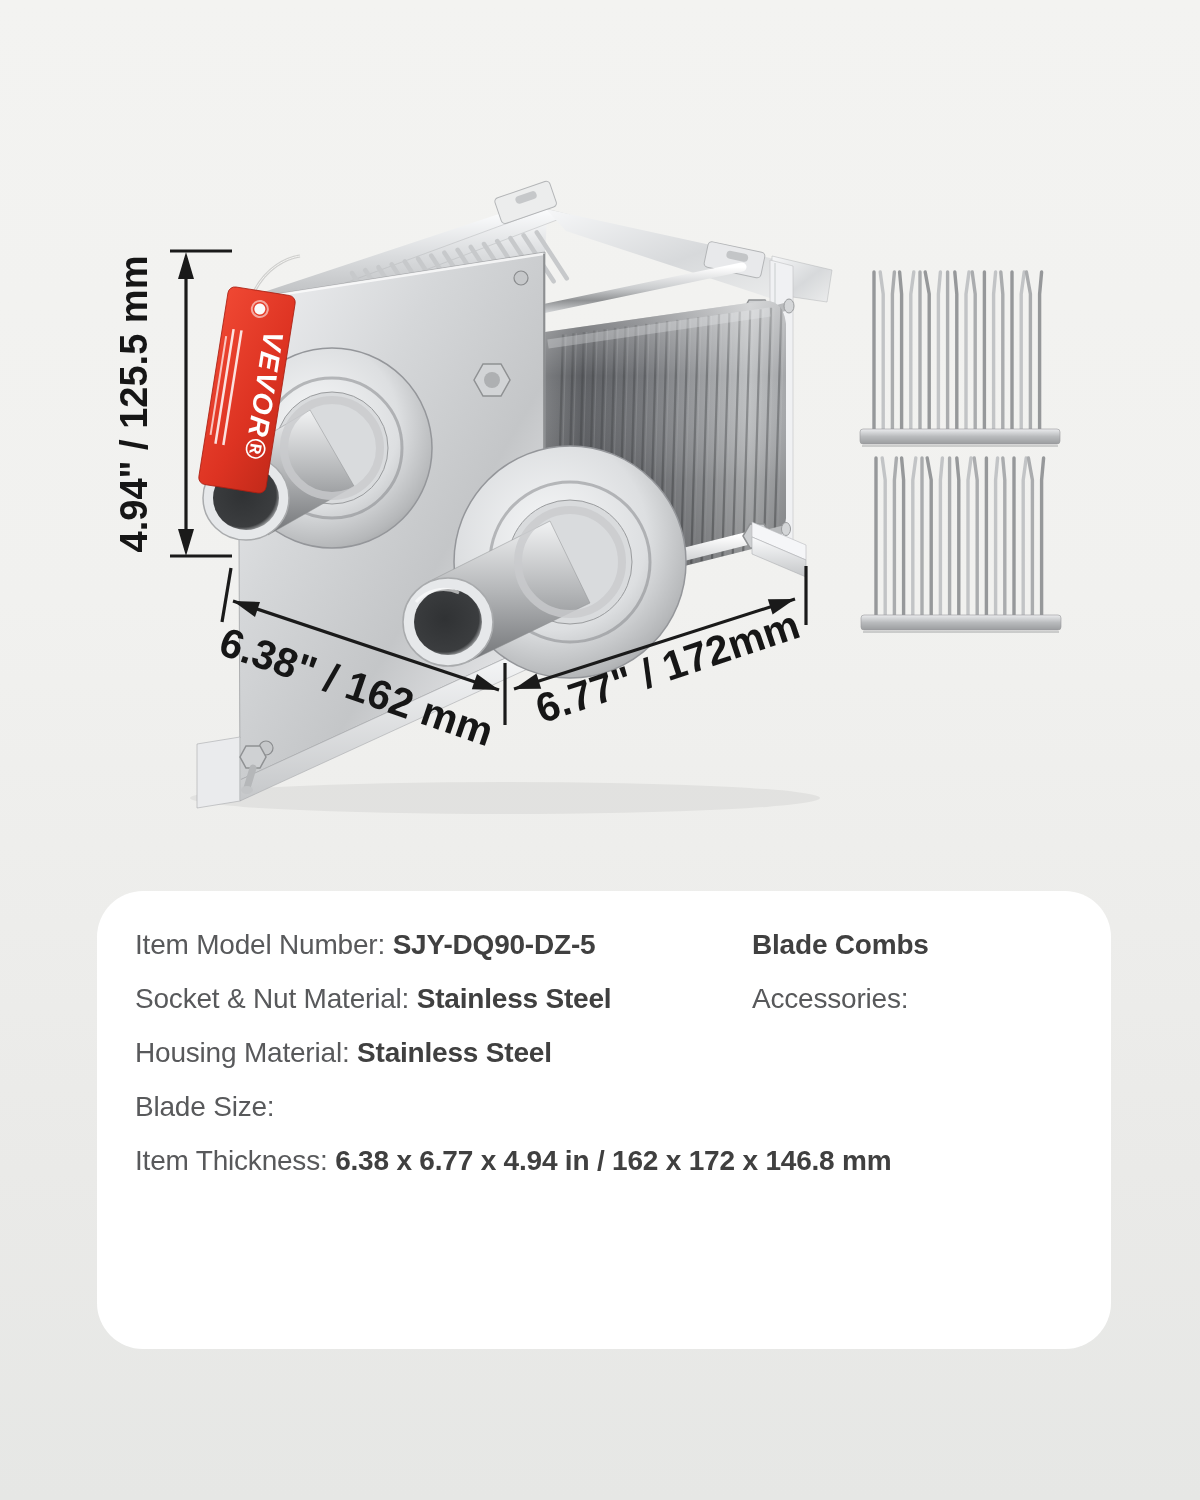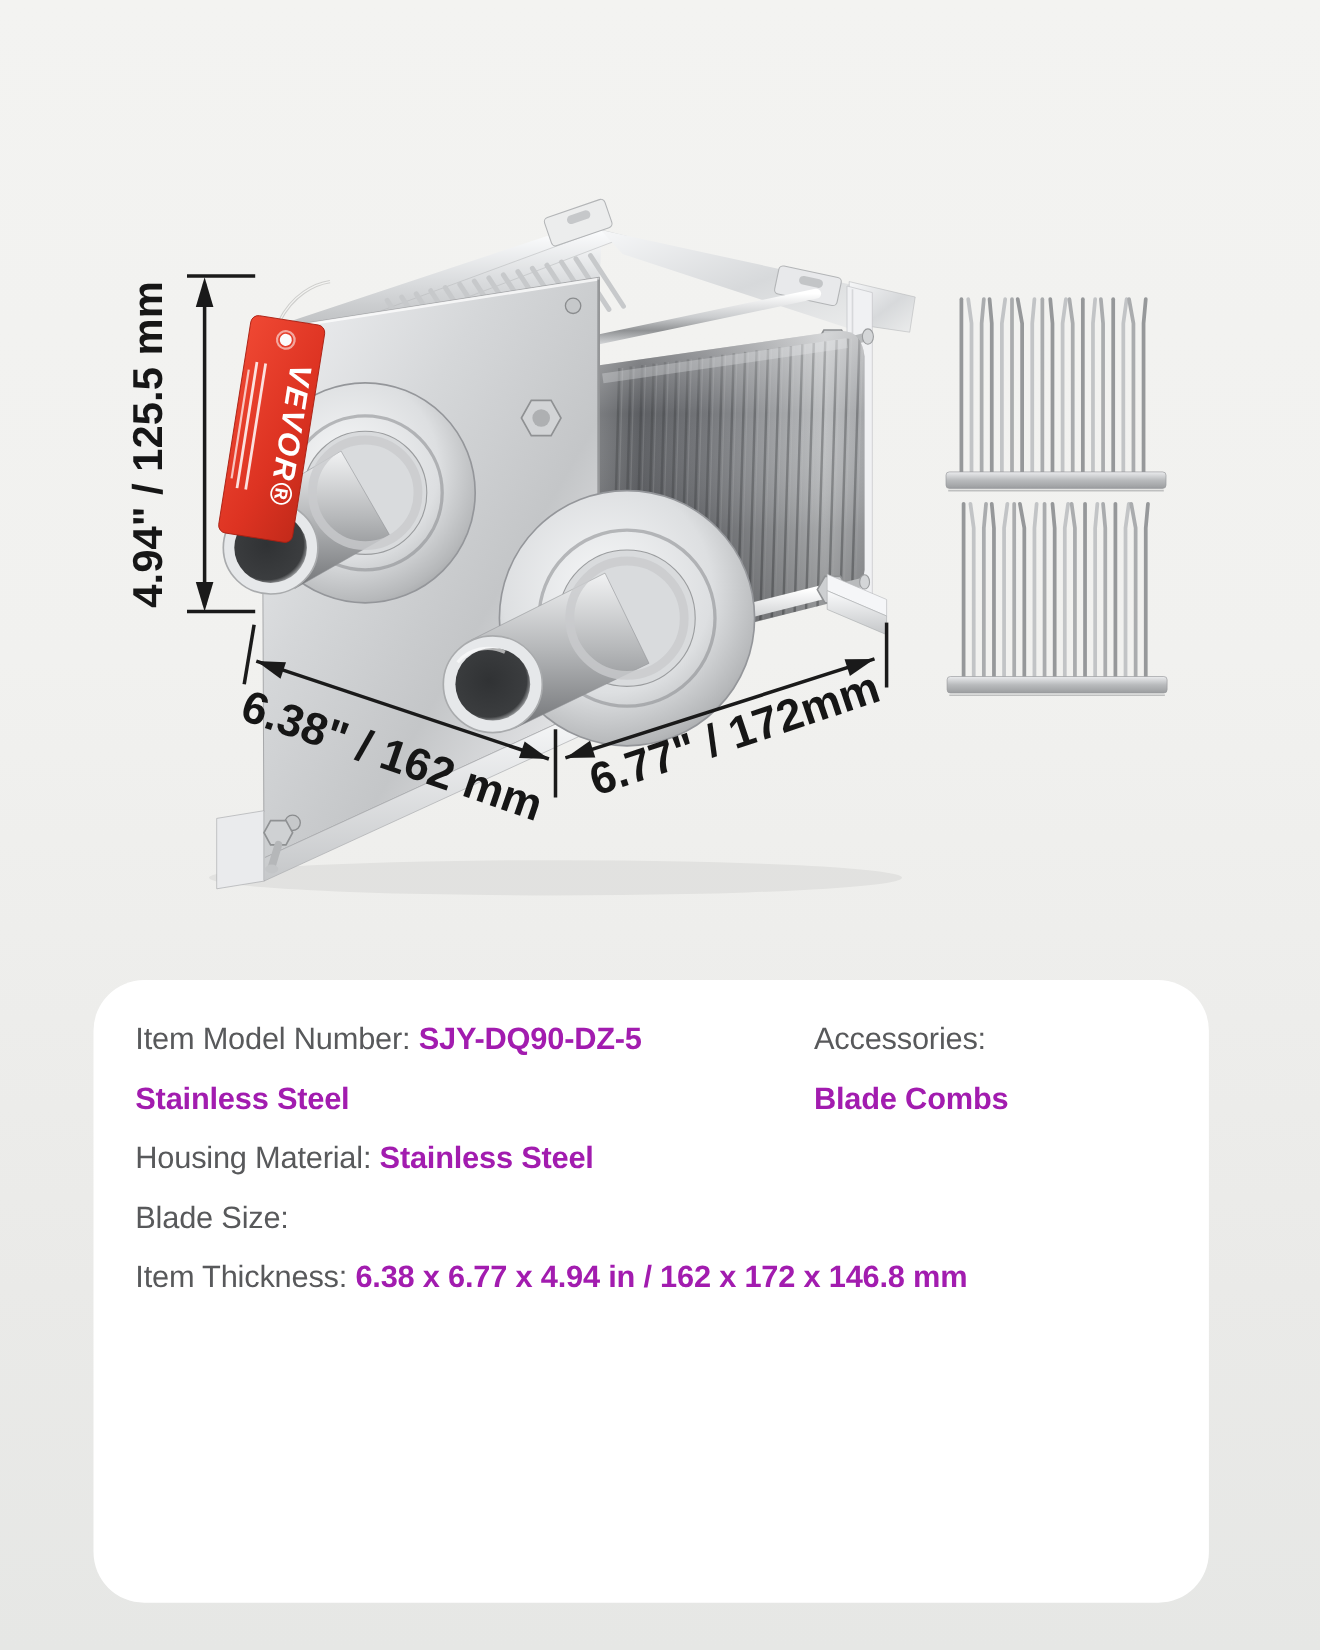--- a/index.html
+++ b/index.html
@@ -12,29 +12,29 @@
     position:relative;width:1200px;height:1500px;overflow:hidden;
     background:linear-gradient(180deg,#f3f3f1 0%,#f1f1ef 40%,#eaeae8 78%,#e6e7e5 100%);
   }
   .hero-svg{position:absolute;top:0;left:0;display:block;}
   svg text{font-family:"Liberation Sans", sans-serif;}
   .dim-text{font-size:38px;font-weight:700;fill:#161616;letter-spacing:0px;}
   .dim-text-lg{font-size:41px;font-weight:700;fill:#161616;letter-spacing:0px;}
   .dim-line{stroke:#1a1a1a;stroke-width:3.2px;fill:none;}
   .dim-arrow{fill:#1a1a1a;stroke:none;}
   .spec-card{
-    position:absolute;left:85px;top:891px;width:1014px;height:566px;
+    position:absolute;left:97px;top:891px;width:1014px;height:458px;
     background:#ffffff;border-radius:46px;
   }
   .spec-col{position:absolute;top:27px;}
   .col-left{left:38px;}
   .col-right{left:655px;}
   .spec-row{height:54px;display:flex;align-items:center;font-size:28px;color:#58595b;letter-spacing:-0.2px;}
   .spec-row span{white-space:pre;}
-  .spec-value{color:#a21caf;font-weight:700;letter-spacing:-0.2px;}
+  .spec-value{color:#404040;font-weight:700;letter-spacing:-0.2px;}
 </style>
 </head>
 <body>
 
 <div class="page">
 
   <svg class="hero-svg" width="1200" height="880" viewBox="0 0 1200 880">
     <defs>
       <linearGradient id="mTop" x1="0" y1="0" x2="0" y2="1">
         <stop offset="0" stop-color="#fbfcfd"></stop>
@@ -388,38 +388,39 @@
     </g>
   </svg>
 
   <div class="spec-card">
     <div class="spec-col col-left">
       <div class="spec-row">
         <span class="spec-label">Item Model Number: </span>
           <span class="spec-value">SJY-DQ90-DZ-5</span>
       </div>
       <div class="spec-row">
+        <span class="spec-label">Socket &amp; Nut Material: </span>
           <span class="spec-value">Stainless Steel</span>
       </div>
       <div class="spec-row">
         <span class="spec-label">Housing Material: </span>
           <span class="spec-value">Stainless Steel</span>
       </div>
       <div class="spec-row">
         <span class="spec-label">Blade Size: </span>
       </div>
       <div class="spec-row">
         <span class="spec-label">Item Thickness: </span>
           <span class="spec-value">6.38 x 6.77 x 4.94 in / 162 x 172 x 146.8 mm</span>
       </div>
     </div>
     <div class="spec-col col-right">
       <div class="spec-row">
+        <span class="spec-label"></span>
+          <span class="spec-value">Blade Combs</span>
+      </div>
+      <div class="spec-row">
         <span class="spec-label">Accessories:</span>
           <span class="spec-value"></span>
-      </div>
-      <div class="spec-row">
-        <span class="spec-label"></span>
-          <span class="spec-value">Blade Combs</span>
       </div>
     </div>
   </div>
 </div>
 
 </body></html>

